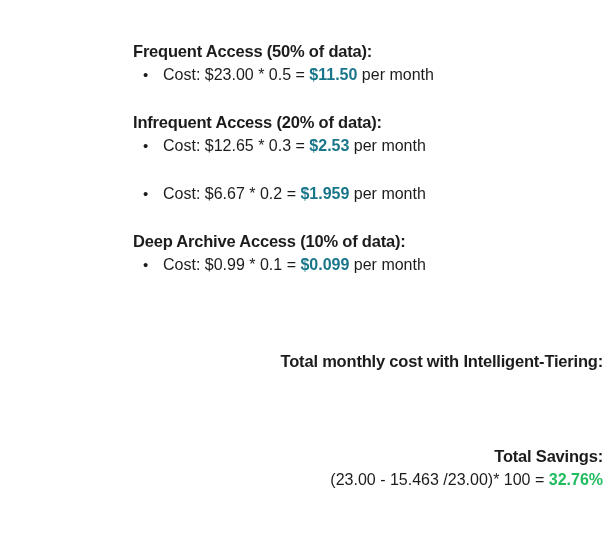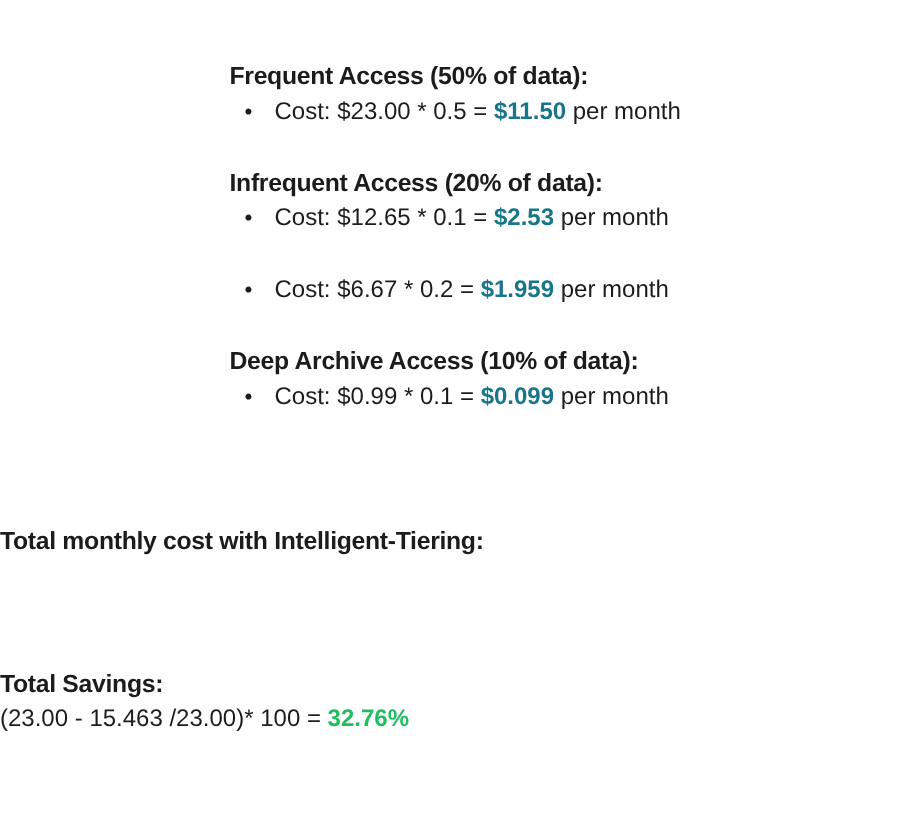--- a/index.html
+++ b/index.html
@@ -13,21 +13,20 @@
     height: 543px;
     background: var(--background, #ffffff);
     font-family: "Liberation Sans", sans-serif;
     color: var(--text, #1c1c1c);
     overflow: hidden;
   }
   .tiers {
     position: absolute;
     top: 40px;
     left: 133px;
-    margin-left: 20px;
   }
   .tier {
     margin: 0 0 24px 0;
   }
   .tier-heading {
     margin: 0;
     font-size: 16.5px;
     font-weight: 700;
     line-height: 23px;
     letter-spacing: -0.2px;
@@ -53,21 +52,21 @@
     text-align: center;
   }
   .hl {
     color: var(--teal, #19768a);
     font-weight: 700;
   }
   .centered-block {
     position: absolute;
     left: 0;
     width: 603px;
-    text-align: left;
+    text-align: right;
   }
   .total-block { top: 349px; }
   .savings-block { top: 444px; }
   .block-heading {
     margin: 0;
     font-size: 16.5px;
     font-weight: 700;
     line-height: 24px;
     letter-spacing: -0.2px;
   }
@@ -100,21 +99,21 @@
       <div class="bullet-row">
         <span class="dot">•</span>
         <p class="bullet-text"><span>Cost: $23.00 * 0.5 = </span><span class="hl">$11.50</span><span> per month</span></p>
       </div>
     </section>
 
     <section class="tier">
       <h3 class="tier-heading">Infrequent Access (20% of data):</h3>
       <div class="bullet-row">
         <span class="dot">•</span>
-        <p class="bullet-text"><span>Cost: $12.65 * 0.1 = </span><span class="hl">$2.53</span><span> per month</span></p>
+        <p class="bullet-text"><span>Cost: $12.65 * 0.3 = </span><span class="hl">$2.53</span><span> per month</span></p>
       </div>
     </section>
 
     <section class="tier">
       <div class="bullet-row">
         <span class="dot">•</span>
         <p class="bullet-text"><span>Cost: $6.67 * 0.2 = </span><span class="hl">$1.959</span><span> per month</span></p>
       </div>
     </section>
 

